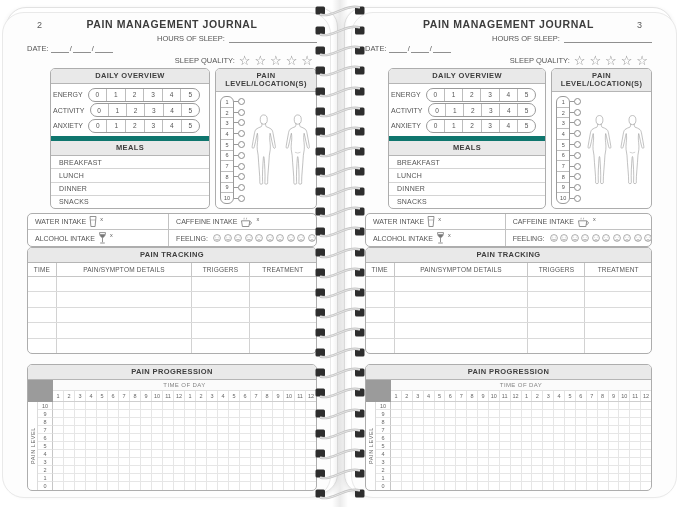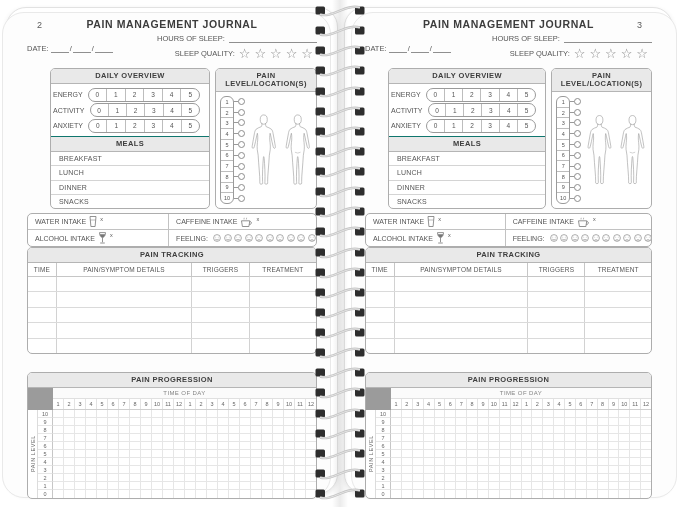--- a/index.html
+++ b/index.html
@@ -33,30 +33,30 @@
   }
   
   .head-row{display:flex;justify-content:space-between;margin-top:4px;height:31px;}
   .date-line{font-size:7.5px;color:#555;margin-top:10px;white-space:nowrap;}
   .blank{display:inline-block;border-bottom:1px solid #8f8f8f;height:8px;vertical-align:bottom;}
   .date-blank{width:18px;}
   .slash{margin:0 1px;}
   .sleep-col{display:flex;flex-direction:column;align-items:flex-end;}
   .sleep-hours{font-size:7.5px;color:#555;white-space:nowrap;}
   .hours-blank{width:88px;margin-left:2px;}
-  .sleep-quality{font-size:7.5px;color:#555;display:flex;align-items:center;margin-top:4px;white-space:nowrap;text-align:right;}
+  .sleep-quality{font-size:7.5px;color:#555;display:flex;align-items:center;margin-top:11px;white-space:nowrap;text-align:right;}
   .stars{margin-left:4px;letter-spacing:4px;font-size:13px;color:#8a8a8a;line-height:13px;font-family:"DejaVu Sans",sans-serif;}
   
   .box{border:1px solid #adadad;border-radius:5px;background:#fff;overflow:hidden;box-sizing:border-box;}
   .bar{
     background:#e9e9e9;border-bottom:1px solid #b5b5b5;text-align:center;
     font-size:7.5px;font-weight:bold;letter-spacing:.4px;color:#3e3e3e;
     padding:3px 0 3px 0;line-height:8px;
   }
-  .bar-mid{border-top:1px solid #0f766e;}
+  .bar-mid{border-top:5px solid #0f766e;}
   
   .top-grid{display:flex;gap:5px;height:141px;margin-top:3px;padding-left:23px;}
   .overview-box{flex:1.58;display:flex;flex-direction:column;}
   .painloc-box{flex:1;display:flex;flex-direction:column;}
   .ratings{height:48px;display:flex;flex-direction:column;justify-content:space-evenly;padding:2px 9px 2px 2px;}
   .rating-row{display:flex;align-items:center;justify-content:flex-end;gap:5px;}
   .rating-label{font-size:7px;color:#555;}
   .scale-pill{display:flex;border:1px solid #9a9a9a;border-radius:7px;overflow:hidden;width:114px;height:12px;background:#fff;}
   .scale-cell{flex:1;border-right:1px solid #bdbdbd;font-size:6.5px;color:#555;display:flex;align-items:center;justify-content:center;}
   .scale-cell:last-child{border-right:none;}
@@ -87,21 +87,21 @@
   .track-box{}
   .track-header{display:flex;height:13px;border-bottom:1px solid #c6c6c6;}
   .th-cell{font-size:6.5px;color:#555;display:flex;align-items:center;justify-content:center;border-right:1px solid #c6c6c6;box-sizing:border-box;letter-spacing:.2px;}
   .th-cell:last-child,.tr-cell:last-child{border-right:none;}
   .tc0{width:10%;}.tc1{width:47%;}.tc2{width:20%;}.tc3{width:23%;}
   .track-rows{display:flex;flex-direction:column;}
   .track-row{display:flex;height:14.4px;border-bottom:1px solid #dadada;}
   .track-row:last-child{border-bottom:none;}
   .tr-cell{border-right:1px solid #d2d2d2;box-sizing:border-box;}
   
-  .prog-box{margin-top:18px;}
+  .prog-box{margin-top:10px;}
   .prog-top{display:flex;}
   .corner{width:25px;background:#9b9b9b;box-sizing:border-box;}
   .prog-topright{flex:1;display:flex;flex-direction:column;}
   .tod{height:10px;line-height:10px;font-size:6px;color:#848484;text-align:center;border-bottom:1px solid #e0e0e0;letter-spacing:.4px;background:#fbfbfb;}
   .hours{display:flex;height:10px;border-bottom:1px solid #cfcfcf;}
   .hour-cell{flex:1;font-size:5.5px;color:#666;text-align:center;line-height:10px;border-right:1px solid #e3e3e3;box-sizing:border-box;}
   .hour-cell:last-child{border-right:none;}
   .prog-body{display:flex;}
   .vlabel{width:10px;display:flex;align-items:center;justify-content:center;border-right:1px solid #dcdcdc;box-sizing:border-box;}
   .vlabel span{writing-mode:vertical-rl;transform:rotate(180deg);font-size:5.5px;color:#666;letter-spacing:.6px;}

